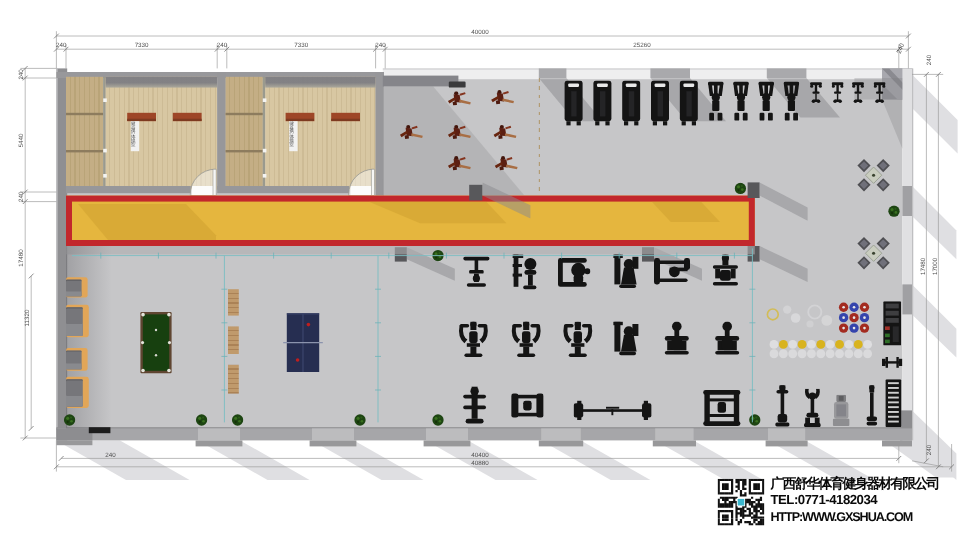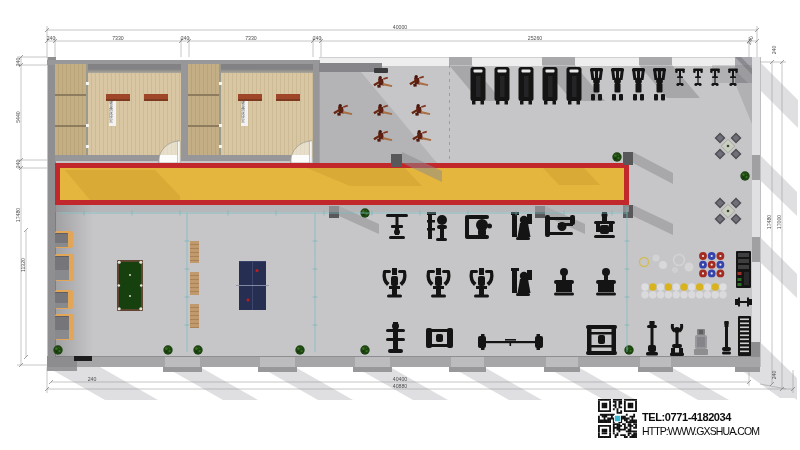--- a/index.html
+++ b/index.html
@@ -862,18 +862,19 @@
  </g>
 </svg>
 
 <svg class="abs" style="left:598px;top:399px" width="39" height="39" viewBox="0 0 39.1 39.1">
  <rect x="0" y="0" width="39.1" height="39.1" fill="#fff"></rect>
  <path fill="#111" d="M11.2,33.5h1.86v1.86h-1.86z M7.4,0.0h1.86v1.86h-1.86z M31.6,5.6h1.86v1.86h-1.86z M35.3,0.0h1.86v1.86h-1.86z M0.0,9.3h1.86v1.86h-1.86z M3.7,3.7h1.86v1.86h-1.86z M0.0,26.0h1.86v1.86h-1.86z M11.2,3.7h1.86v1.86h-1.86z M11.2,37.2h1.86v1.86h-1.86z M7.4,3.7h1.86v1.86h-1.86z M5.6,11.2h1.86v1.86h-1.86z M3.7,7.4h1.86v1.86h-1.86z M0.0,29.8h1.86v1.86h-1.86z M11.2,7.4h1.86v1.86h-1.86z M29.8,11.2h1.86v1.86h-1.86z M33.5,5.6h1.86v1.86h-1.86z M0.0,0.0h1.86v1.86h-1.86z M9.3,26.0h1.86v1.86h-1.86z M5.6,31.6h1.86v1.86h-1.86z M27.9,0.0h1.86v1.86h-1.86z M11.2,11.2h1.86v1.86h-1.86z M26.0,1.9h1.86v1.86h-1.86z M31.6,0.0h1.86v1.86h-1.86z M35.3,11.2h1.86v1.86h-1.86z M0.0,3.7h1.86v1.86h-1.86z M7.4,33.5h1.86v1.86h-1.86z M3.7,37.2h1.86v1.86h-1.86z M37.2,1.9h1.86v1.86h-1.86z M5.6,5.6h1.86v1.86h-1.86z M9.3,0.0h1.86v1.86h-1.86z M31.6,3.7h1.86v1.86h-1.86z M26.0,5.6h1.86v1.86h-1.86z M7.4,37.2h1.86v1.86h-1.86z M11.2,1.9h1.86v1.86h-1.86z M29.8,5.6h1.86v1.86h-1.86z M33.5,0.0h1.86v1.86h-1.86z M1.9,26.0h1.86v1.86h-1.86z M37.2,5.6h1.86v1.86h-1.86z M26.0,9.3h1.86v1.86h-1.86z M31.6,7.4h1.86v1.86h-1.86z M7.4,7.4h1.86v1.86h-1.86z M5.6,26.0h1.86v1.86h-1.86z M27.9,11.2h1.86v1.86h-1.86z M3.7,11.2h1.86v1.86h-1.86z M33.5,3.7h1.86v1.86h-1.86z M0.0,33.5h1.86v1.86h-1.86z M37.2,9.3h1.86v1.86h-1.86z M11.2,27.9h1.86v1.86h-1.86z M7.4,11.2h1.86v1.86h-1.86z M5.6,29.8h1.86v1.86h-1.86z M1.9,0.0h1.86v1.86h-1.86z M33.5,7.4h1.86v1.86h-1.86z M0.0,37.2h1.86v1.86h-1.86z M3.7,31.6h1.86v1.86h-1.86z M5.6,0.0h1.86v1.86h-1.86z M26.0,0.0h1.86v1.86h-1.86z M11.2,31.6h1.86v1.86h-1.86z M9.3,11.2h1.86v1.86h-1.86z M5.6,33.5h1.86v1.86h-1.86z M7.4,31.6h1.86v1.86h-1.86z M0.0,7.4h1.86v1.86h-1.86z M29.8,0.0h1.86v1.86h-1.86z M1.9,37.2h1.86v1.86h-1.86z M37.2,0.0h1.86v1.86h-1.86z M5.6,3.7h1.86v1.86h-1.86z M26.0,3.7h1.86v1.86h-1.86z M11.2,35.3h1.86v1.86h-1.86z M0.0,11.2h1.86v1.86h-1.86z M3.7,5.6h1.86v1.86h-1.86z M29.8,3.7h1.86v1.86h-1.86z M9.3,37.2h1.86v1.86h-1.86z M0.0,27.9h1.86v1.86h-1.86z M11.2,5.6h1.86v1.86h-1.86z M37.2,3.7h1.86v1.86h-1.86z M5.6,7.4h1.86v1.86h-1.86z M26.0,7.4h1.86v1.86h-1.86z M7.4,5.6h1.86v1.86h-1.86z M31.6,11.2h1.86v1.86h-1.86z M1.9,11.2h1.86v1.86h-1.86z M29.8,7.4h1.86v1.86h-1.86z M0.0,31.6h1.86v1.86h-1.86z M3.7,26.0h1.86v1.86h-1.86z M11.2,9.3h1.86v1.86h-1.86z M37.2,7.4h1.86v1.86h-1.86z M11.2,26.0h1.86v1.86h-1.86z M26.0,11.2h1.86v1.86h-1.86z M7.4,26.0h1.86v1.86h-1.86z M0.0,1.9h1.86v1.86h-1.86z M0.0,35.3h1.86v1.86h-1.86z M3.7,29.8h1.86v1.86h-1.86z M37.2,11.2h1.86v1.86h-1.86z M33.5,11.2h1.86v1.86h-1.86z M11.2,29.8h1.86v1.86h-1.86z M7.4,29.8h1.86v1.86h-1.86z M0.0,5.6h1.86v1.86h-1.86z M3.7,0.0h1.86v1.86h-1.86z M5.6,37.2h1.86v1.86h-1.86z M3.7,33.5h1.86v1.86h-1.86z M11.2,0.0h1.86v1.86h-1.86z M14.9,0.0h1.86v1.86h-1.86z M16.7,0.0h1.86v1.86h-1.86z M18.6,0.0h1.86v1.86h-1.86z M20.5,0.0h1.86v1.86h-1.86z M22.3,0.0h1.86v1.86h-1.86z M14.9,1.9h1.86v1.86h-1.86z M16.7,1.9h1.86v1.86h-1.86z M20.5,1.9h1.86v1.86h-1.86z M22.3,1.9h1.86v1.86h-1.86z M16.7,3.7h1.86v1.86h-1.86z M20.5,3.7h1.86v1.86h-1.86z M22.3,3.7h1.86v1.86h-1.86z M14.9,5.6h1.86v1.86h-1.86z M16.7,5.6h1.86v1.86h-1.86z M20.5,5.6h1.86v1.86h-1.86z M16.7,7.4h1.86v1.86h-1.86z M20.5,7.4h1.86v1.86h-1.86z M22.3,7.4h1.86v1.86h-1.86z M14.9,9.3h1.86v1.86h-1.86z M18.6,9.3h1.86v1.86h-1.86z M18.6,11.2h1.86v1.86h-1.86z M22.3,11.2h1.86v1.86h-1.86z M18.6,13.0h1.86v1.86h-1.86z M20.5,13.0h1.86v1.86h-1.86z M22.3,13.0h1.86v1.86h-1.86z M1.9,14.9h1.86v1.86h-1.86z M3.7,14.9h1.86v1.86h-1.86z M5.6,14.9h1.86v1.86h-1.86z M7.4,14.9h1.86v1.86h-1.86z M9.3,14.9h1.86v1.86h-1.86z M11.2,14.9h1.86v1.86h-1.86z M13.0,14.9h1.86v1.86h-1.86z M14.9,14.9h1.86v1.86h-1.86z M27.9,14.9h1.86v1.86h-1.86z M35.3,14.9h1.86v1.86h-1.86z M0.0,16.7h1.86v1.86h-1.86z M3.7,16.7h1.86v1.86h-1.86z M5.6,16.7h1.86v1.86h-1.86z M7.4,16.7h1.86v1.86h-1.86z M13.0,16.7h1.86v1.86h-1.86z M22.3,16.7h1.86v1.86h-1.86z M24.2,16.7h1.86v1.86h-1.86z M26.0,16.7h1.86v1.86h-1.86z M31.6,16.7h1.86v1.86h-1.86z M33.5,16.7h1.86v1.86h-1.86z M35.3,16.7h1.86v1.86h-1.86z M0.0,18.6h1.86v1.86h-1.86z M5.6,18.6h1.86v1.86h-1.86z M9.3,18.6h1.86v1.86h-1.86z M11.2,18.6h1.86v1.86h-1.86z M13.0,18.6h1.86v1.86h-1.86z M14.9,18.6h1.86v1.86h-1.86z M22.3,18.6h1.86v1.86h-1.86z M24.2,18.6h1.86v1.86h-1.86z M26.0,18.6h1.86v1.86h-1.86z M27.9,18.6h1.86v1.86h-1.86z M29.8,18.6h1.86v1.86h-1.86z M33.5,18.6h1.86v1.86h-1.86z M0.0,20.5h1.86v1.86h-1.86z M1.9,20.5h1.86v1.86h-1.86z M3.7,20.5h1.86v1.86h-1.86z M5.6,20.5h1.86v1.86h-1.86z M7.4,20.5h1.86v1.86h-1.86z M9.3,20.5h1.86v1.86h-1.86z M11.2,20.5h1.86v1.86h-1.86z M14.9,20.5h1.86v1.86h-1.86z M22.3,20.5h1.86v1.86h-1.86z M26.0,20.5h1.86v1.86h-1.86z M27.9,20.5h1.86v1.86h-1.86z M31.6,20.5h1.86v1.86h-1.86z M33.5,20.5h1.86v1.86h-1.86z M35.3,20.5h1.86v1.86h-1.86z M37.2,20.5h1.86v1.86h-1.86z M0.0,22.3h1.86v1.86h-1.86z M1.9,22.3h1.86v1.86h-1.86z M3.7,22.3h1.86v1.86h-1.86z M5.6,22.3h1.86v1.86h-1.86z M7.4,22.3h1.86v1.86h-1.86z M9.3,22.3h1.86v1.86h-1.86z M11.2,22.3h1.86v1.86h-1.86z M14.9,22.3h1.86v1.86h-1.86z M20.5,22.3h1.86v1.86h-1.86z M22.3,22.3h1.86v1.86h-1.86z M27.9,22.3h1.86v1.86h-1.86z M29.8,22.3h1.86v1.86h-1.86z M31.6,22.3h1.86v1.86h-1.86z M33.5,22.3h1.86v1.86h-1.86z M35.3,22.3h1.86v1.86h-1.86z M37.2,22.3h1.86v1.86h-1.86z M14.9,24.2h1.86v1.86h-1.86z M16.7,24.2h1.86v1.86h-1.86z M18.6,24.2h1.86v1.86h-1.86z M20.5,24.2h1.86v1.86h-1.86z M24.2,24.2h1.86v1.86h-1.86z M26.0,24.2h1.86v1.86h-1.86z M29.8,24.2h1.86v1.86h-1.86z M31.6,24.2h1.86v1.86h-1.86z M35.3,24.2h1.86v1.86h-1.86z M37.2,24.2h1.86v1.86h-1.86z M14.9,26.0h1.86v1.86h-1.86z M18.6,26.0h1.86v1.86h-1.86z M20.5,26.0h1.86v1.86h-1.86z M22.3,26.0h1.86v1.86h-1.86z M26.0,26.0h1.86v1.86h-1.86z M29.8,26.0h1.86v1.86h-1.86z M31.6,26.0h1.86v1.86h-1.86z M33.5,26.0h1.86v1.86h-1.86z M37.2,26.0h1.86v1.86h-1.86z M14.9,27.9h1.86v1.86h-1.86z M16.7,27.9h1.86v1.86h-1.86z M18.6,27.9h1.86v1.86h-1.86z M20.5,27.9h1.86v1.86h-1.86z M26.0,27.9h1.86v1.86h-1.86z M27.9,27.9h1.86v1.86h-1.86z M31.6,27.9h1.86v1.86h-1.86z M35.3,27.9h1.86v1.86h-1.86z M37.2,27.9h1.86v1.86h-1.86z M14.9,29.8h1.86v1.86h-1.86z M18.6,29.8h1.86v1.86h-1.86z M20.5,29.8h1.86v1.86h-1.86z M22.3,29.8h1.86v1.86h-1.86z M24.2,29.8h1.86v1.86h-1.86z M26.0,29.8h1.86v1.86h-1.86z M29.8,29.8h1.86v1.86h-1.86z M31.6,29.8h1.86v1.86h-1.86z M14.9,31.6h1.86v1.86h-1.86z M20.5,31.6h1.86v1.86h-1.86z M27.9,31.6h1.86v1.86h-1.86z M29.8,31.6h1.86v1.86h-1.86z M31.6,31.6h1.86v1.86h-1.86z M33.5,31.6h1.86v1.86h-1.86z M35.3,31.6h1.86v1.86h-1.86z M37.2,31.6h1.86v1.86h-1.86z M14.9,33.5h1.86v1.86h-1.86z M18.6,33.5h1.86v1.86h-1.86z M29.8,33.5h1.86v1.86h-1.86z M31.6,33.5h1.86v1.86h-1.86z M35.3,33.5h1.86v1.86h-1.86z M37.2,33.5h1.86v1.86h-1.86z M16.7,35.3h1.86v1.86h-1.86z M18.6,35.3h1.86v1.86h-1.86z M22.3,35.3h1.86v1.86h-1.86z M24.2,35.3h1.86v1.86h-1.86z M26.0,35.3h1.86v1.86h-1.86z M29.8,35.3h1.86v1.86h-1.86z M33.5,35.3h1.86v1.86h-1.86z M35.3,35.3h1.86v1.86h-1.86z M37.2,35.3h1.86v1.86h-1.86z M16.7,37.2h1.86v1.86h-1.86z M26.0,37.2h1.86v1.86h-1.86z M27.9,37.2h1.86v1.86h-1.86z M31.6,37.2h1.86v1.86h-1.86z M33.5,37.2h1.86v1.86h-1.86z M35.3,37.2h1.86v1.86h-1.86z M37.2,37.2h1.86v1.86h-1.86z"></path>
  <rect x="16" y="16" width="7" height="7" fill="#fff"></rect>
  <rect x="16.8" y="16.8" width="5.5" height="5.5" fill="#3bb7ce"></rect>
 </svg>
 
+<div class="abs" style="left:642px;top:396px;width:158px;font-size:11.5px;font-weight:bold;color:#0a0a0a;letter-spacing:-1.5px;font-family:'Liberation Sans',sans-serif;">广西舒华体育健身器材有限公司</div>
 
 <div class="abs" style="left:642px;top:411px;font-size:11px;font-weight:bold;color:#0a0a0a;letter-spacing:-0.4px;">TEL:0771-4182034</div>
 
-<div class="abs" style="left:642px;top:425px;font-size:10.5px;font-weight:normal;color:#0a0a0a;letter-spacing:-0.9px;">HTTP:WWW.GXSHUA.COM</div>
+<div class="abs" style="left:642px;top:425px;font-size:10.5px;font-weight:bold;color:#0a0a0a;letter-spacing:-0.9px;">HTTP:WWW.GXSHUA.COM</div>
 
 </div>
 
 </body></html>

